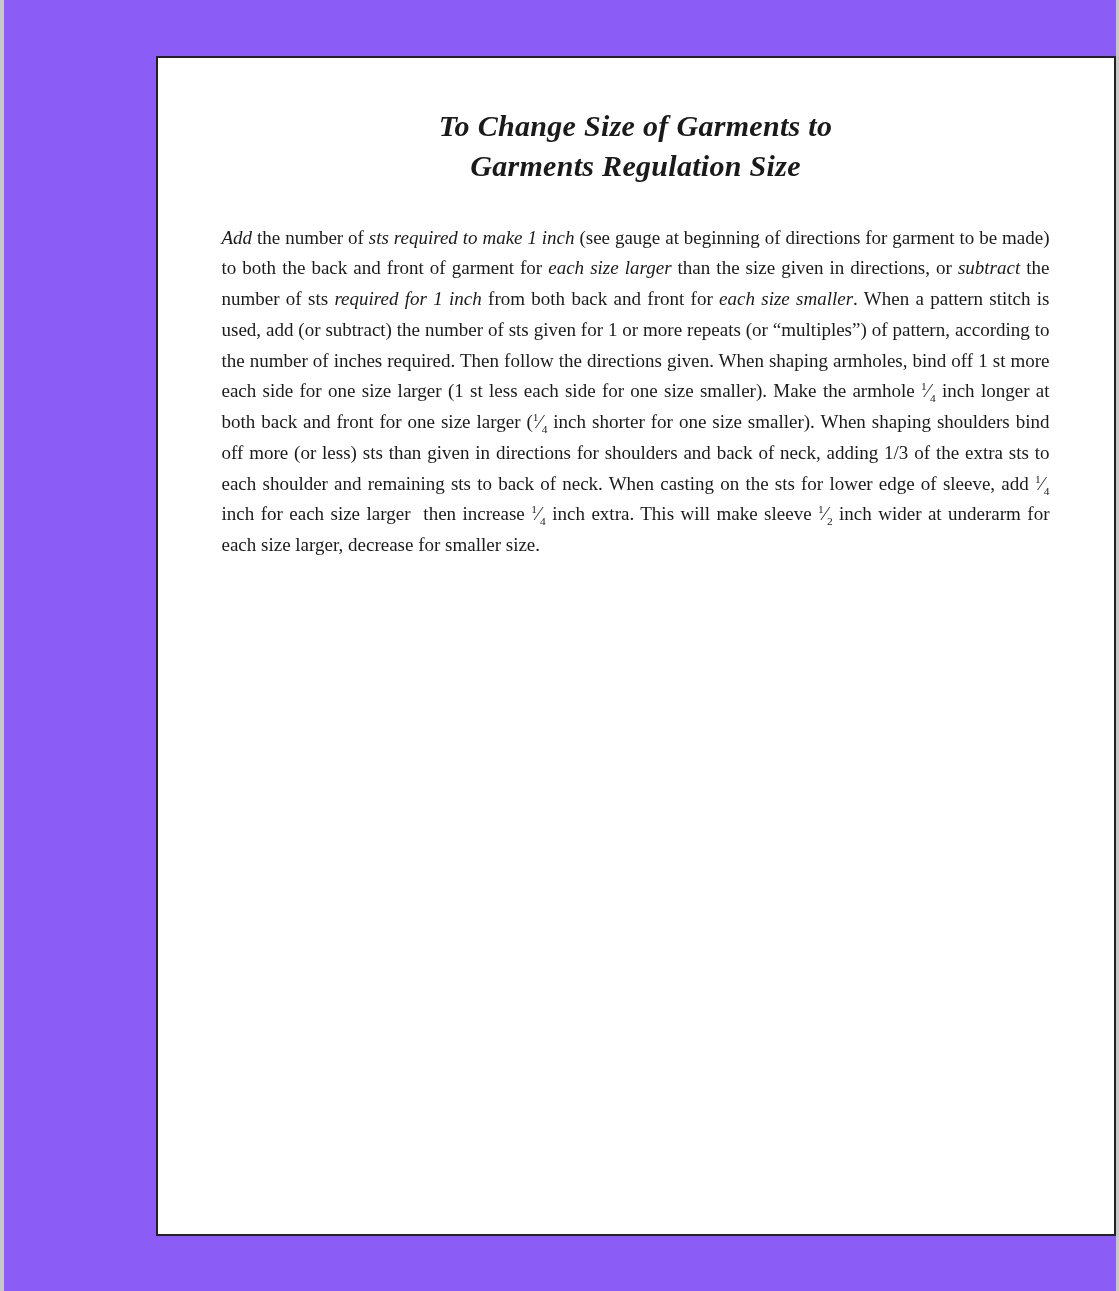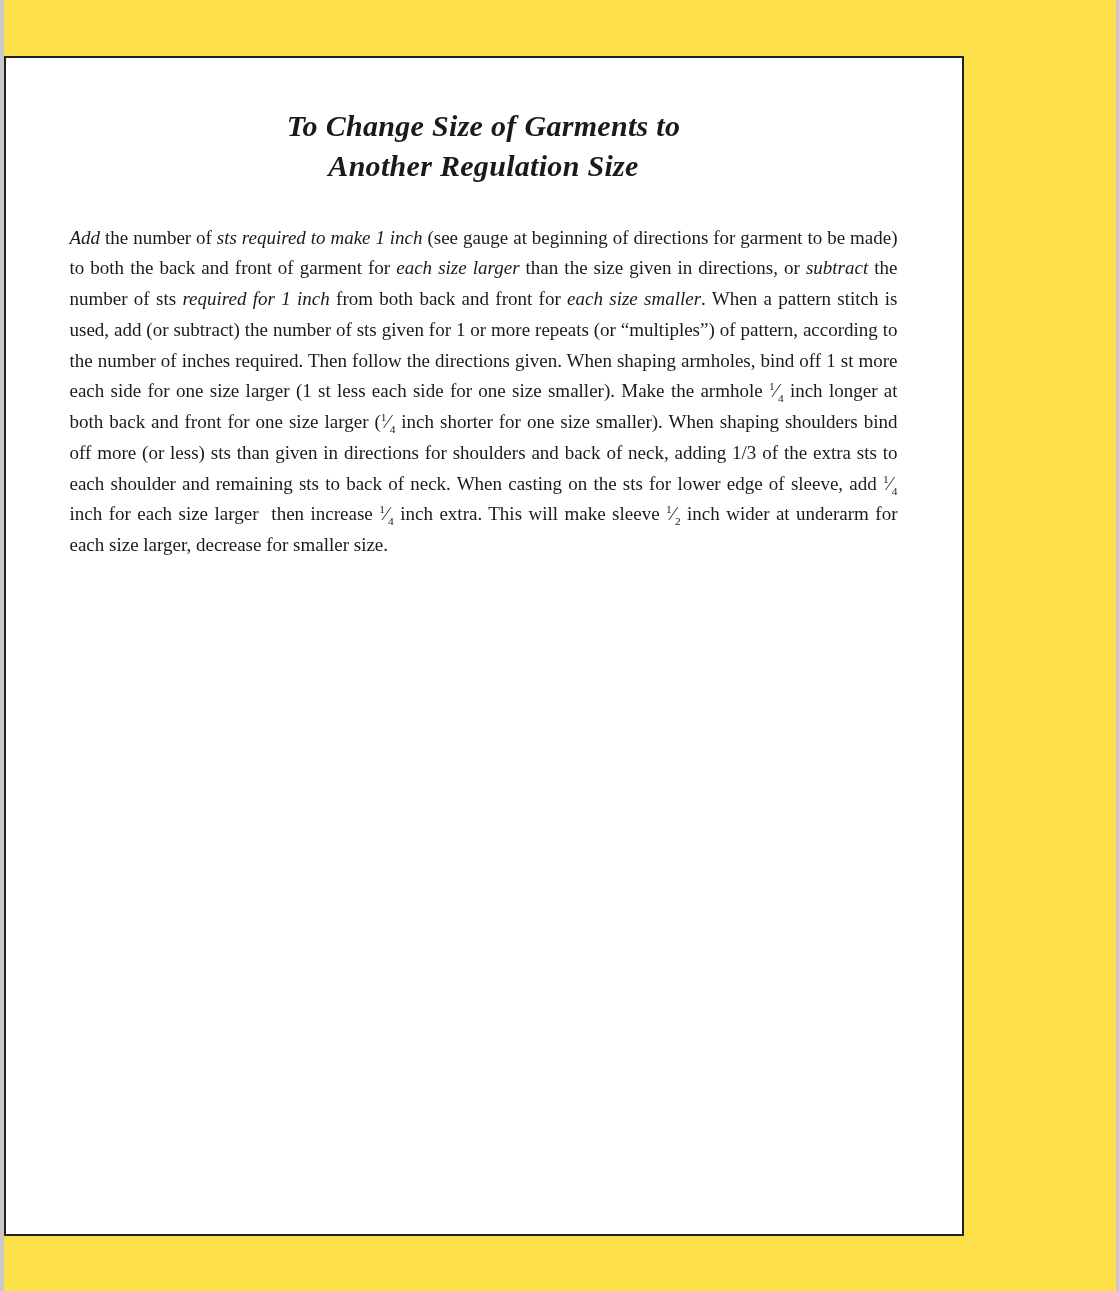--- a/index.html
+++ b/index.html
@@ -13,23 +13,23 @@
       display: flex;
       justify-content: center;
       align-items: center;
       min-height: 100vh;
       font-family: Georgia, 'Times New Roman', Times, serif;
     }
 
     .page-container {
       width: 1112px;
       min-height: 1291px;
-      background: #fde047;
+      background: #8b5cf6;
       display: flex;
-      justify-content: flex-start;
+      justify-content: flex-end;
       align-items: center;
     }
 
     .card {
       width: 960px;
       min-height: 1180px;
       background: #ffffff;
       border: 2px solid #222222;
       padding: 48px 64px 56px 64px;
       display: flex;
@@ -75,21 +75,21 @@
     }
   </style>
 </head>
 <body>
 
 <div class="page-container">
   <div class="card">
     <div class="title-section">
       <div class="title-text">
         <span>To Change Size of Garments to</span><br>
-        <span>Another Regulation Size</span>
+        <span>Garments Regulation Size</span>
       </div>
     </div>
 
     <div class="body-text">
       <em class="add-word">Add</em> the number of <em>sts required to make 1 inch</em> (see gauge at beginning of directions for garment to be made) to both the back and front of garment for <em>each size larger</em> than the size given in directions, or <em>subtract</em> the number of sts <em>required for 1 inch</em> from both back and front for <em>each size smaller</em>. When a pattern stitch is used, add (or subtract) the number of sts given for 1 or more repeats (or “multiples”) of pattern, according to the number of inches required. Then follow the directions given. When shaping armholes, bind off 1 st more each side for one size larger (1 st less each side for one size smaller). Make the armhole <sup>1</sup>⁄<sub style="font-size:0.6em;vertical-align:sub;line-height:0;">4</sub> inch longer at both back and front for one size larger (<sup>1</sup>⁄<sub style="font-size:0.6em;vertical-align:sub;line-height:0;">4</sub> inch shorter for one size smaller). When shaping shoulders bind off more (or less) sts than given in directions for shoulders and back of neck, adding 1/3 of the extra sts to each shoulder and remaining sts to back of neck. When casting on the sts for lower edge of sleeve, add <sup>1</sup>⁄<sub style="font-size:0.6em;vertical-align:sub;line-height:0;">4</sub> inch for each size larger&nbsp; then increase <sup>1</sup>⁄<sub style="font-size:0.6em;vertical-align:sub;line-height:0;">4</sub> inch extra. This will make sleeve <sup>1</sup>⁄<sub style="font-size:0.6em;vertical-align:sub;line-height:0;">2</sub> inch wider at underarm for each size larger, decrease for smaller size.
     </div>
   </div>
 </div>
 
 </body></html>

